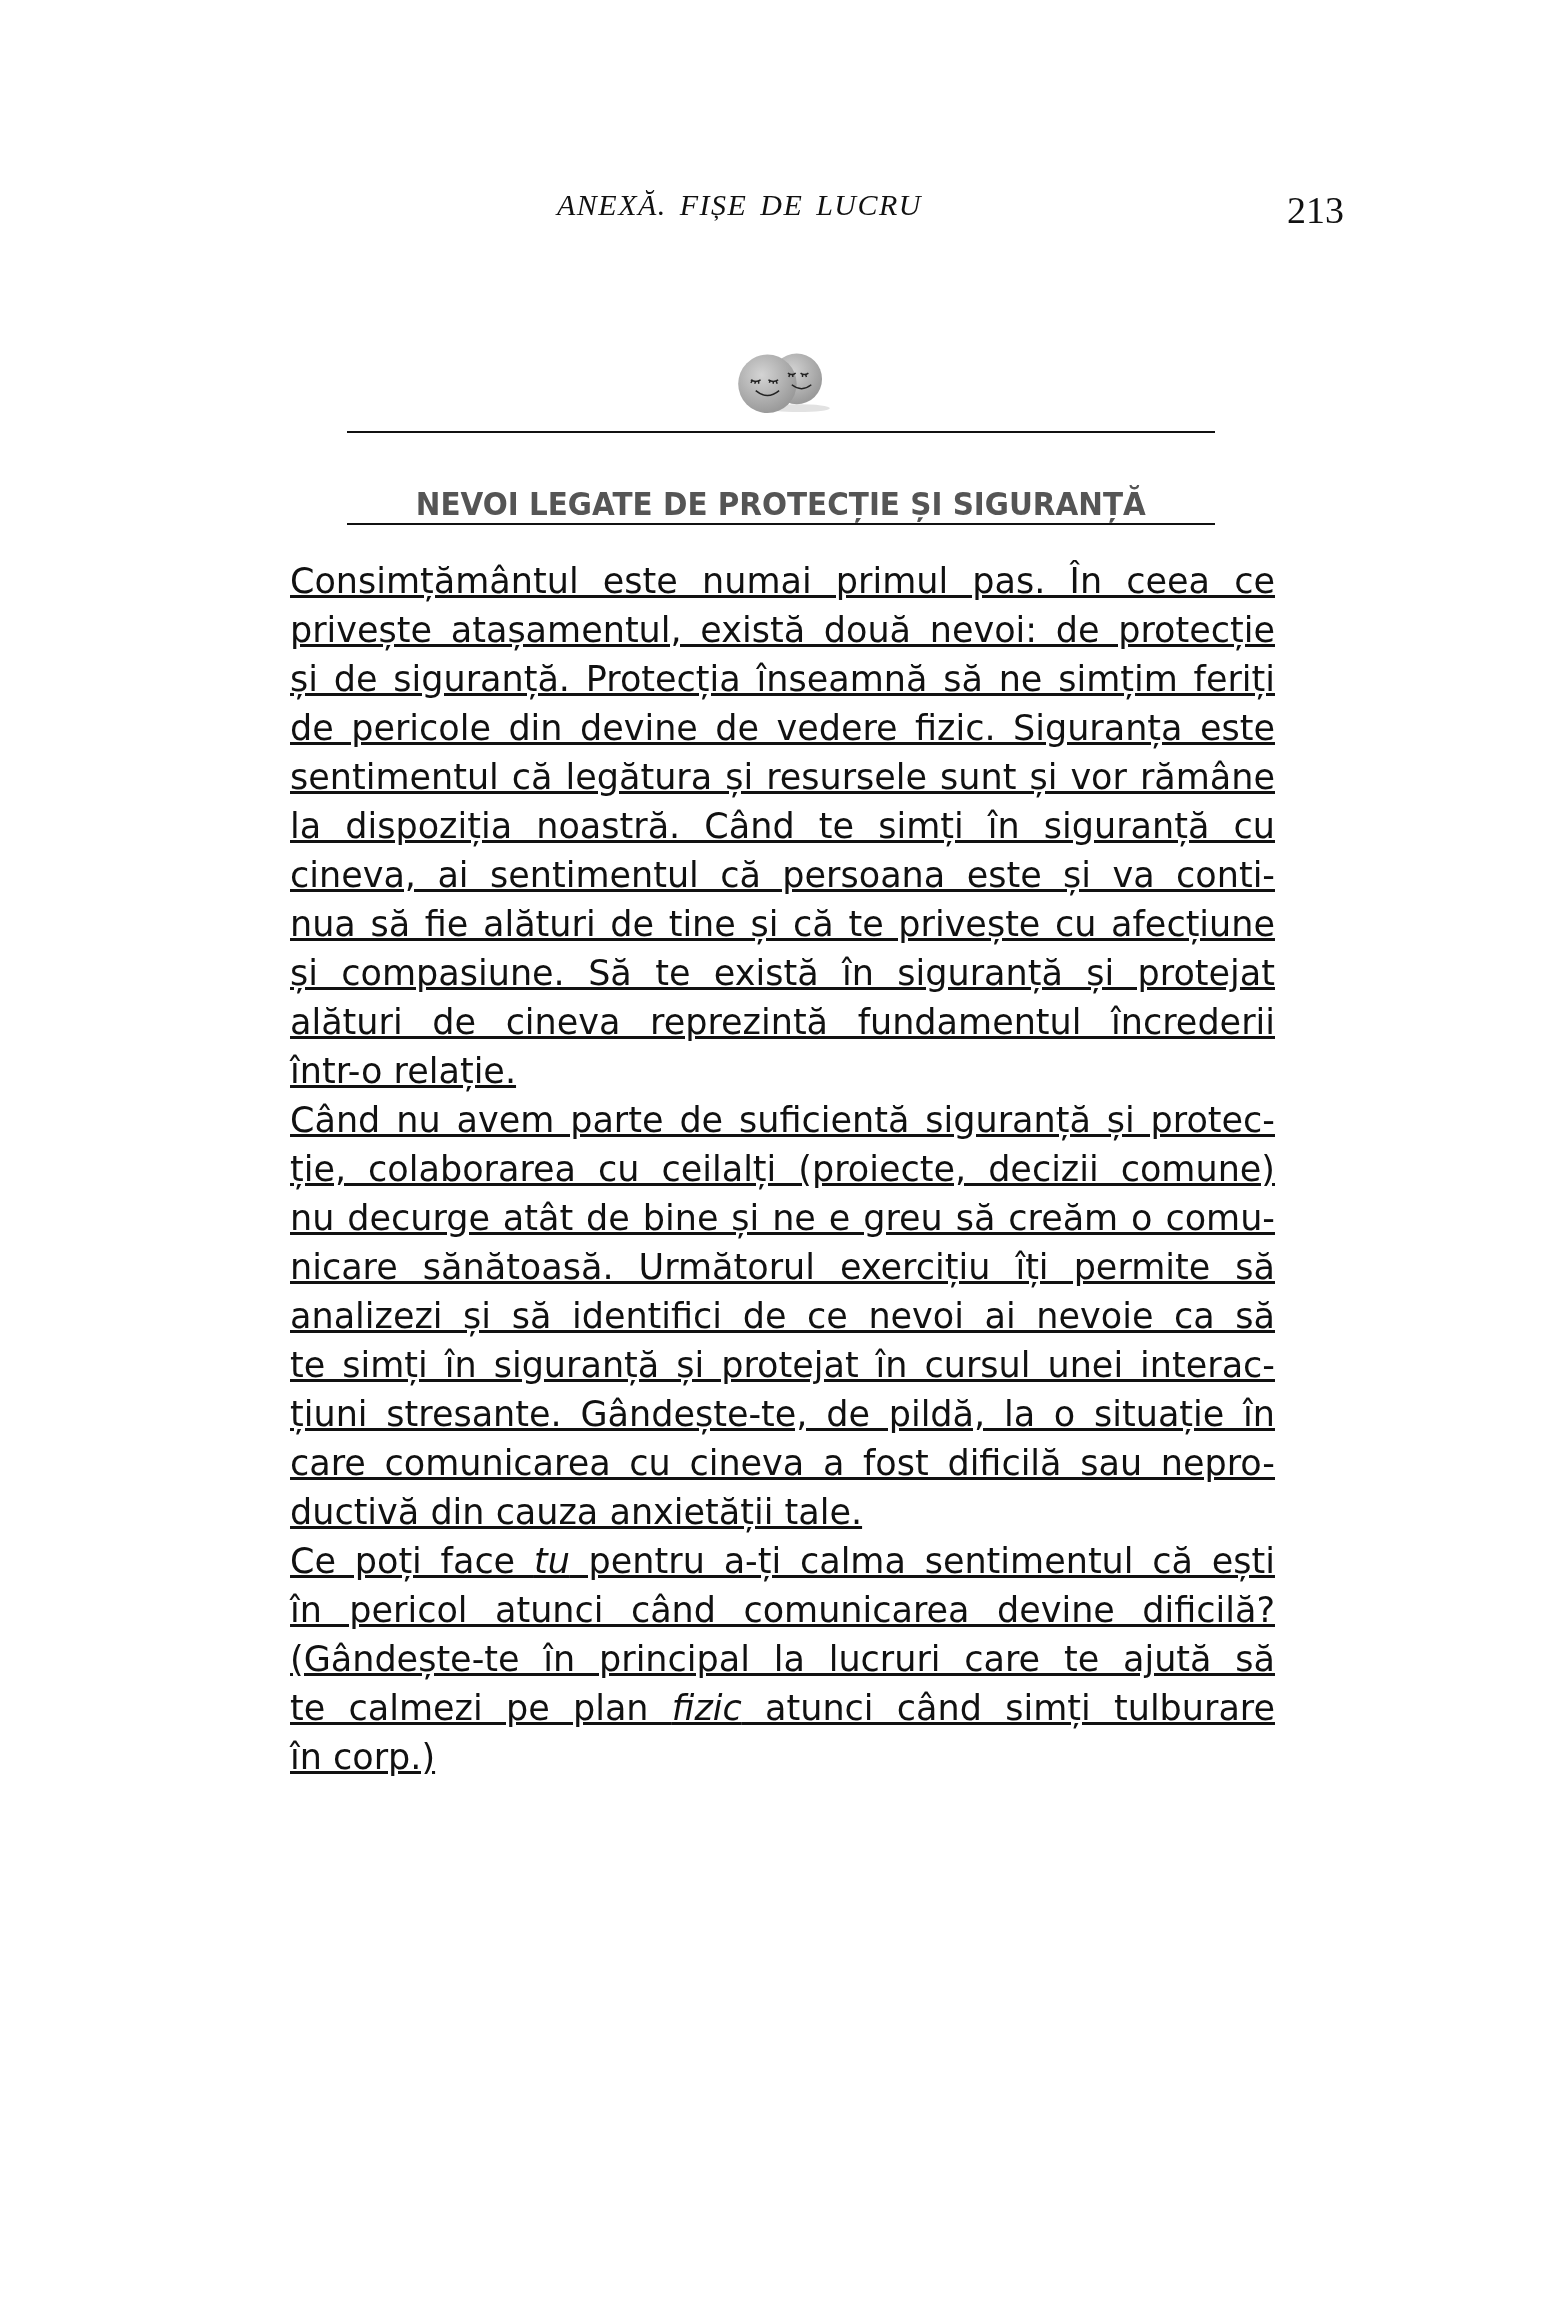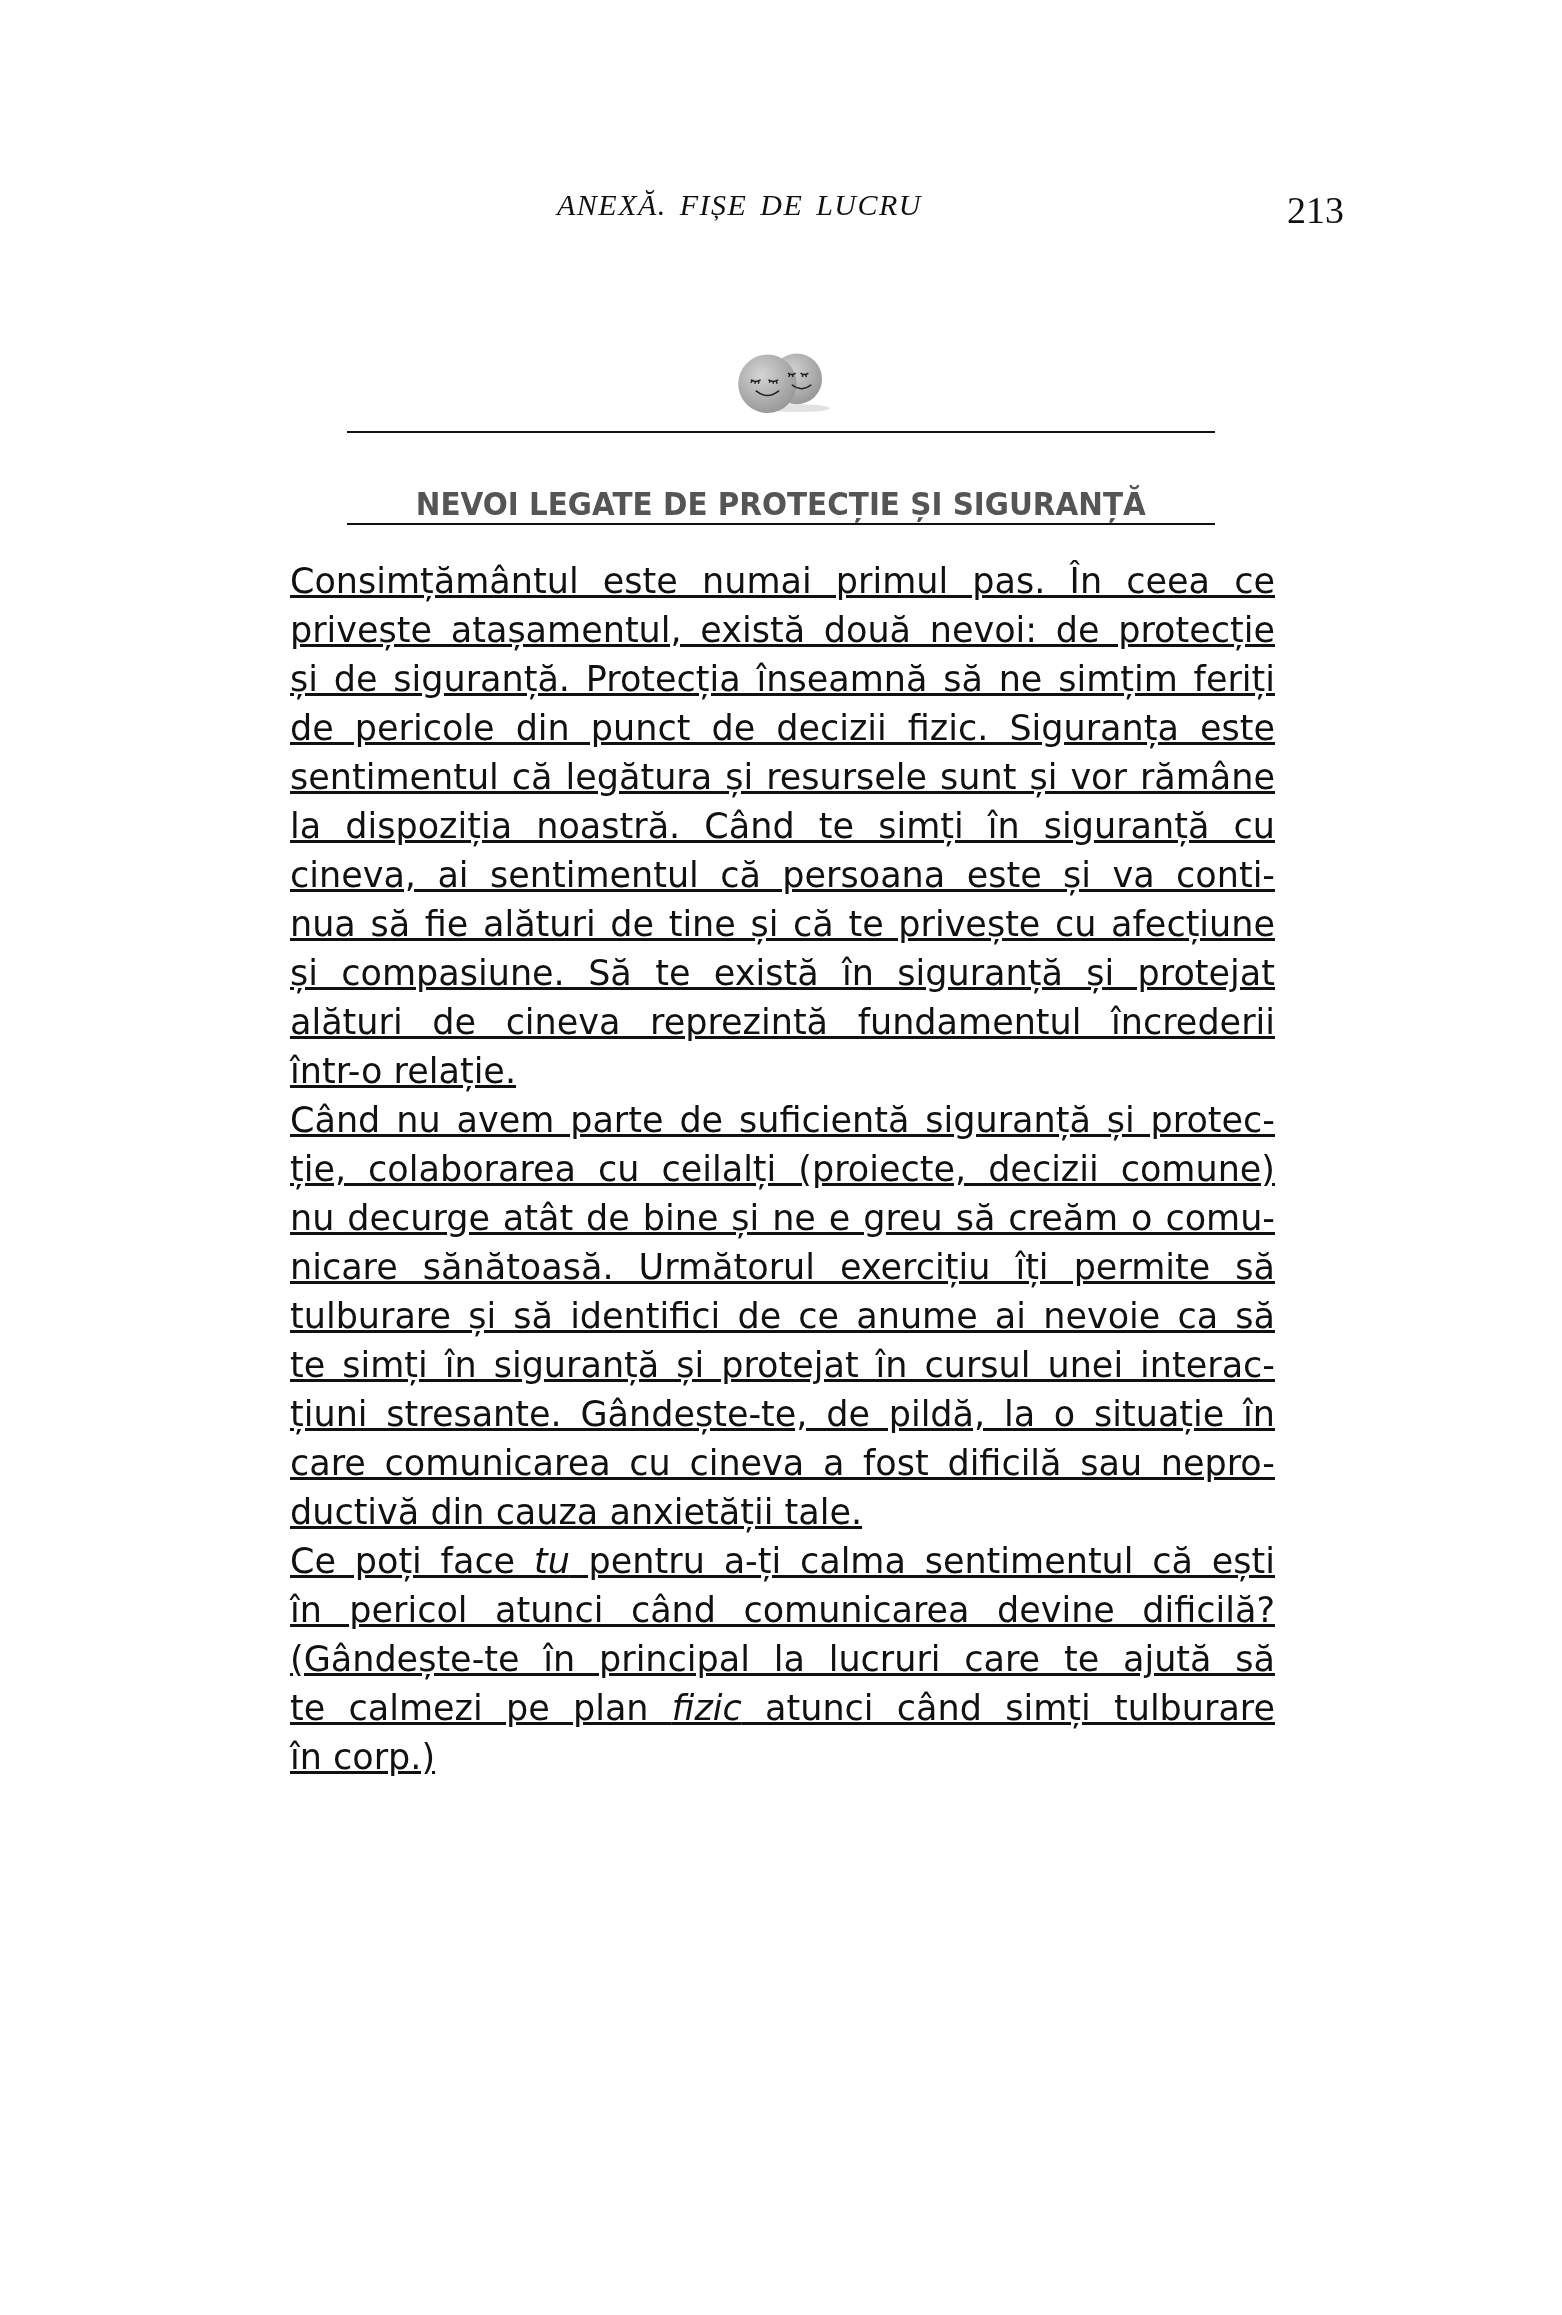--- a/index.html
+++ b/index.html
@@ -75,33 +75,33 @@
 </div>
 
 <div class="section-head">
   <span class="section-title">NEVOI LEGATE DE PROTECȚIE ȘI SIGURANȚĂ</span>
 </div>
 
 <div class="body-text" id="body">
     <div class="line" style="display: block; width: auto;">Consimțământul este numai primul pas. În ceea ce</div>
     <div class="line" style="display: block; width: auto;">privește atașamentul, există două nevoi: de protecție</div>
     <div class="line" style="display: block; width: auto;">și de siguranță. Protecția înseamnă să ne simțim feriți</div>
-    <div class="line" style="display: block; width: auto;">de pericole din punct de decizii fizic. Siguranța este</div>
+    <div class="line" style="display: block; width: auto;">de pericole din devine de vedere fizic. Siguranța este</div>
     <div class="line" style="display: block; width: auto;">sentimentul că legătura și resursele sunt și vor rămâne</div>
     <div class="line" style="display: block; width: auto;">la dispoziția noastră. Când te simți în siguranță cu</div>
     <div class="line" style="display: block; width: auto;">cineva, ai sentimentul că persoana este și va conti-</div>
     <div class="line" style="display: block; width: auto;">nua să fie alături de tine și că te privește cu afecțiune</div>
     <div class="line" style="display: block; width: auto;">și compasiune. Să te există în siguranță și protejat</div>
     <div class="line" style="display: block; width: auto;">alături de cineva reprezintă fundamentul încrederii</div>
     <div class="line last" style="display: block; width: auto;">într-o relație.</div>
     <div class="line" style="display: block; width: auto;">Când nu avem parte de suficientă siguranță și protec-</div>
     <div class="line" style="display: block; width: auto;">ție, colaborarea cu ceilalți (proiecte, decizii comune)</div>
     <div class="line" style="display: block; width: auto;">nu decurge atât de bine și ne e greu să creăm o comu-</div>
     <div class="line" style="display: block; width: auto;">nicare sănătoasă. Următorul exercițiu îți permite să</div>
-    <div class="line" style="display: block; width: auto;">tulburare și să identifici de ce anume ai nevoie ca să</div>
+    <div class="line" style="display: block; width: auto;">analizezi și să identifici de ce nevoi ai nevoie ca să</div>
     <div class="line" style="display: block; width: auto;">te simți în siguranță și protejat în cursul unei interac-</div>
     <div class="line" style="display: block; width: auto;">țiuni stresante. Gândește-te, de pildă, la o situație în</div>
     <div class="line" style="display: block; width: auto;">care comunicarea cu cineva a fost dificilă sau nepro-</div>
     <div class="line last" style="display: block; width: auto;">ductivă din cauza anxietății tale.</div>
     <div class="line" style="display: block; width: auto;">Ce poți face <em>tu</em> pentru a-ți calma sentimentul că ești</div>
     <div class="line" style="display: block; width: auto;">în pericol atunci când comunicarea devine dificilă?</div>
     <div class="line" style="display: block; width: auto;">(Gândește-te în principal la lucruri care te ajută să</div>
     <div class="line" style="display: block; width: auto;">te calmezi pe plan <em>fizic</em> atunci când simți tulburare</div>
     <div class="line last" style="display: block; width: auto;">în corp.)</div>
   </div>

